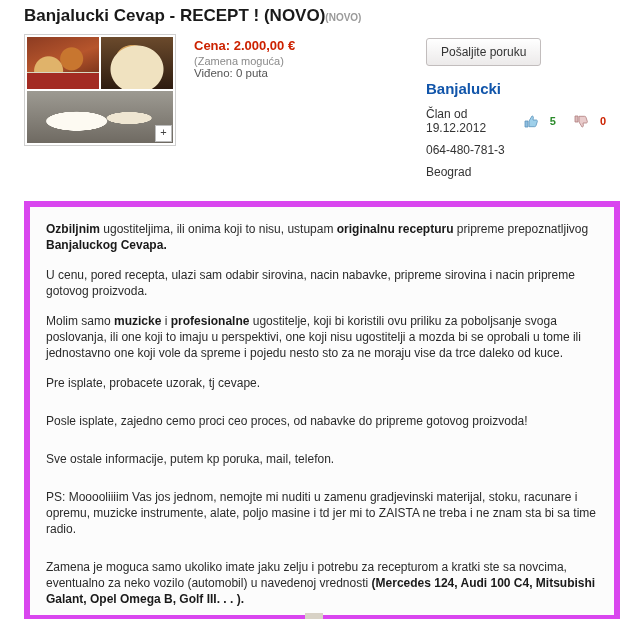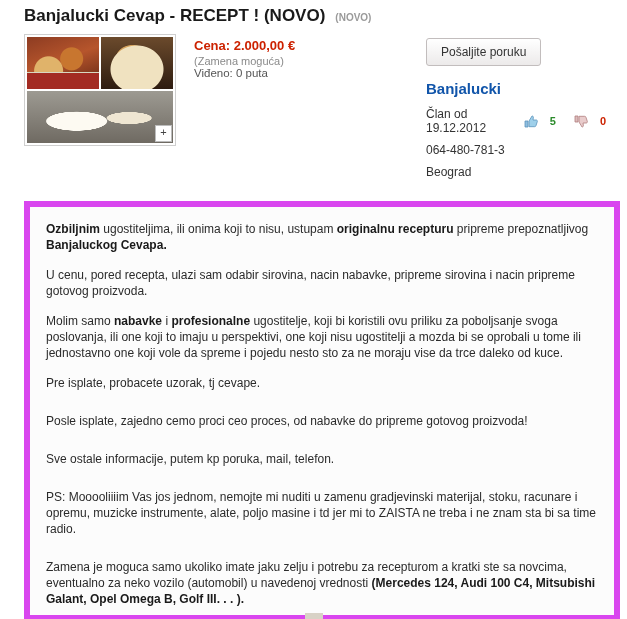--- a/index.html
+++ b/index.html
@@ -20,21 +20,21 @@
     width: 627px;
     height: 619px;
     box-sizing: border-box;
     padding: 0 12px;
   }
   
   .title-row {
     padding: 6px 0 4px 12px;
     display: flex;
     align-items: baseline;
-    gap: 10px;
+    gap: 0;
   }
   .title {
     font-size: 17px;
     font-weight: bold;
     color: #1a1a1a;
     font-family: "Liberation Sans", sans-serif;
   }
   .title-badge {
     font-size: 10px;
     font-weight: bold;
@@ -252,21 +252,21 @@
       </div>
       <div class="phone">064-480-781-3</div>
       <div class="city">Beograd</div>
     </div>
 
   </div>
 
   <div class="desc">
     <p><b>Ozbiljnim</b> ugostiteljima, ili onima koji to nisu, ustupam <b>originalnu recepturu</b> pripreme prepoznatljivog <b>Banjaluckog Cevapa.</b></p>
     <p>U cenu, pored recepta, ulazi sam odabir sirovina, nacin nabavke, pripreme sirovina i nacin pripreme gotovog proizvoda.</p>
-    <p>Molim samo <b>nabavke</b> i <b>profesionalne</b> ugostitelje, koji bi koristili ovu priliku za poboljsanje svoga poslovanja, ili one koji to imaju u perspektivi, one koji nisu ugostitelji a mozda bi se oprobali u tome ili jednostavno one koji vole da spreme i pojedu nesto sto za ne moraju vise da trce daleko od kuce.</p>
+    <p>Molim samo <b>muzicke</b> i <b>profesionalne</b> ugostitelje, koji bi koristili ovu priliku za poboljsanje svoga poslovanja, ili one koji to imaju u perspektivi, one koji nisu ugostitelji a mozda bi se oprobali u tome ili jednostavno one koji vole da spreme i pojedu nesto sto za ne moraju vise da trce daleko od kuce.</p>
     <p class="gap-lg">Pre isplate, probacete uzorak, tj cevape.</p>
     <p class="gap-lg">Posle isplate, zajedno cemo proci ceo proces, od nabavke do pripreme gotovog proizvoda!</p>
     <p class="gap-lg">Sve ostale informacije, putem kp poruka, mail, telefon.</p>
     <p class="gap-lg">PS: Mooooliiiim Vas jos jednom, nemojte mi nuditi u zamenu gradjevinski materijal, stoku, racunare i opremu, muzicke instrumente, alate, poljo masine i td jer mi to ZAISTA ne treba i ne znam sta bi sa time radio.</p>
     <p>Zamena je moguca samo ukoliko imate jaku zelju i potrebu za recepturom a kratki ste sa novcima, eventualno za neko vozilo (automobil) u navedenoj vrednosti <b>(Mercedes 124, Audi 100 C4, Mitsubishi Galant, Opel Omega B, Golf III. . . ).</b></p>
     <p>Hvala na razumevanju.</p>
   </div>
 
   <div class="bottom-stub"></div>
 

